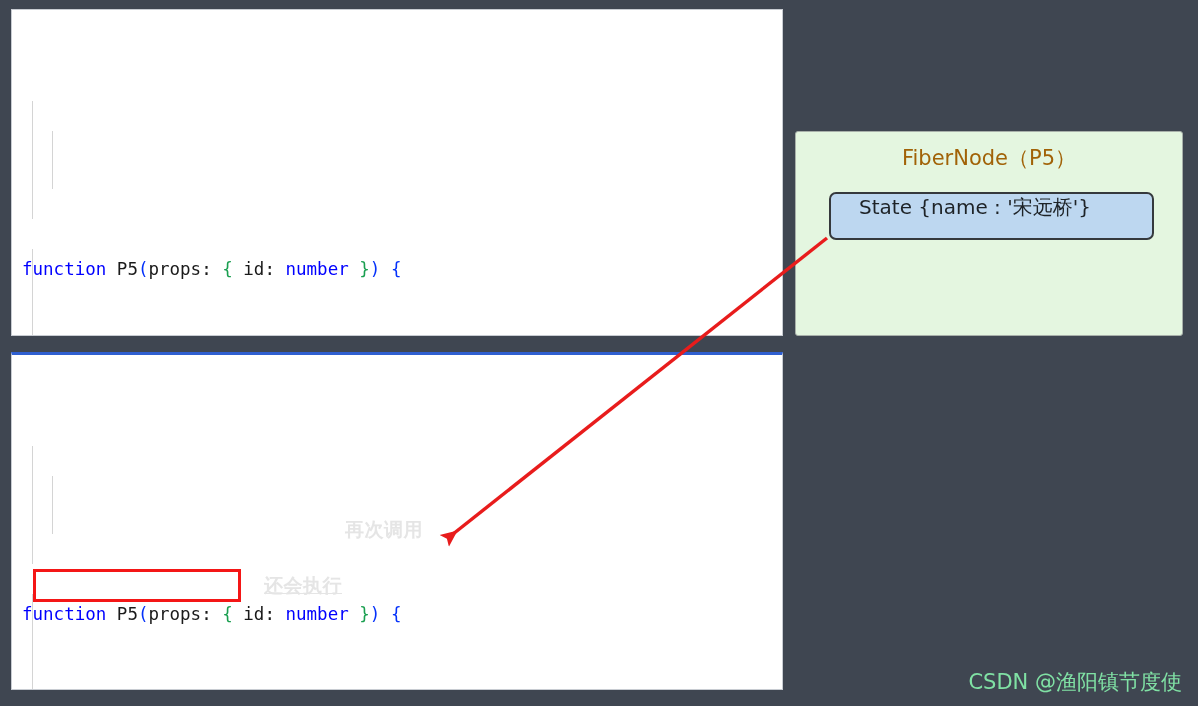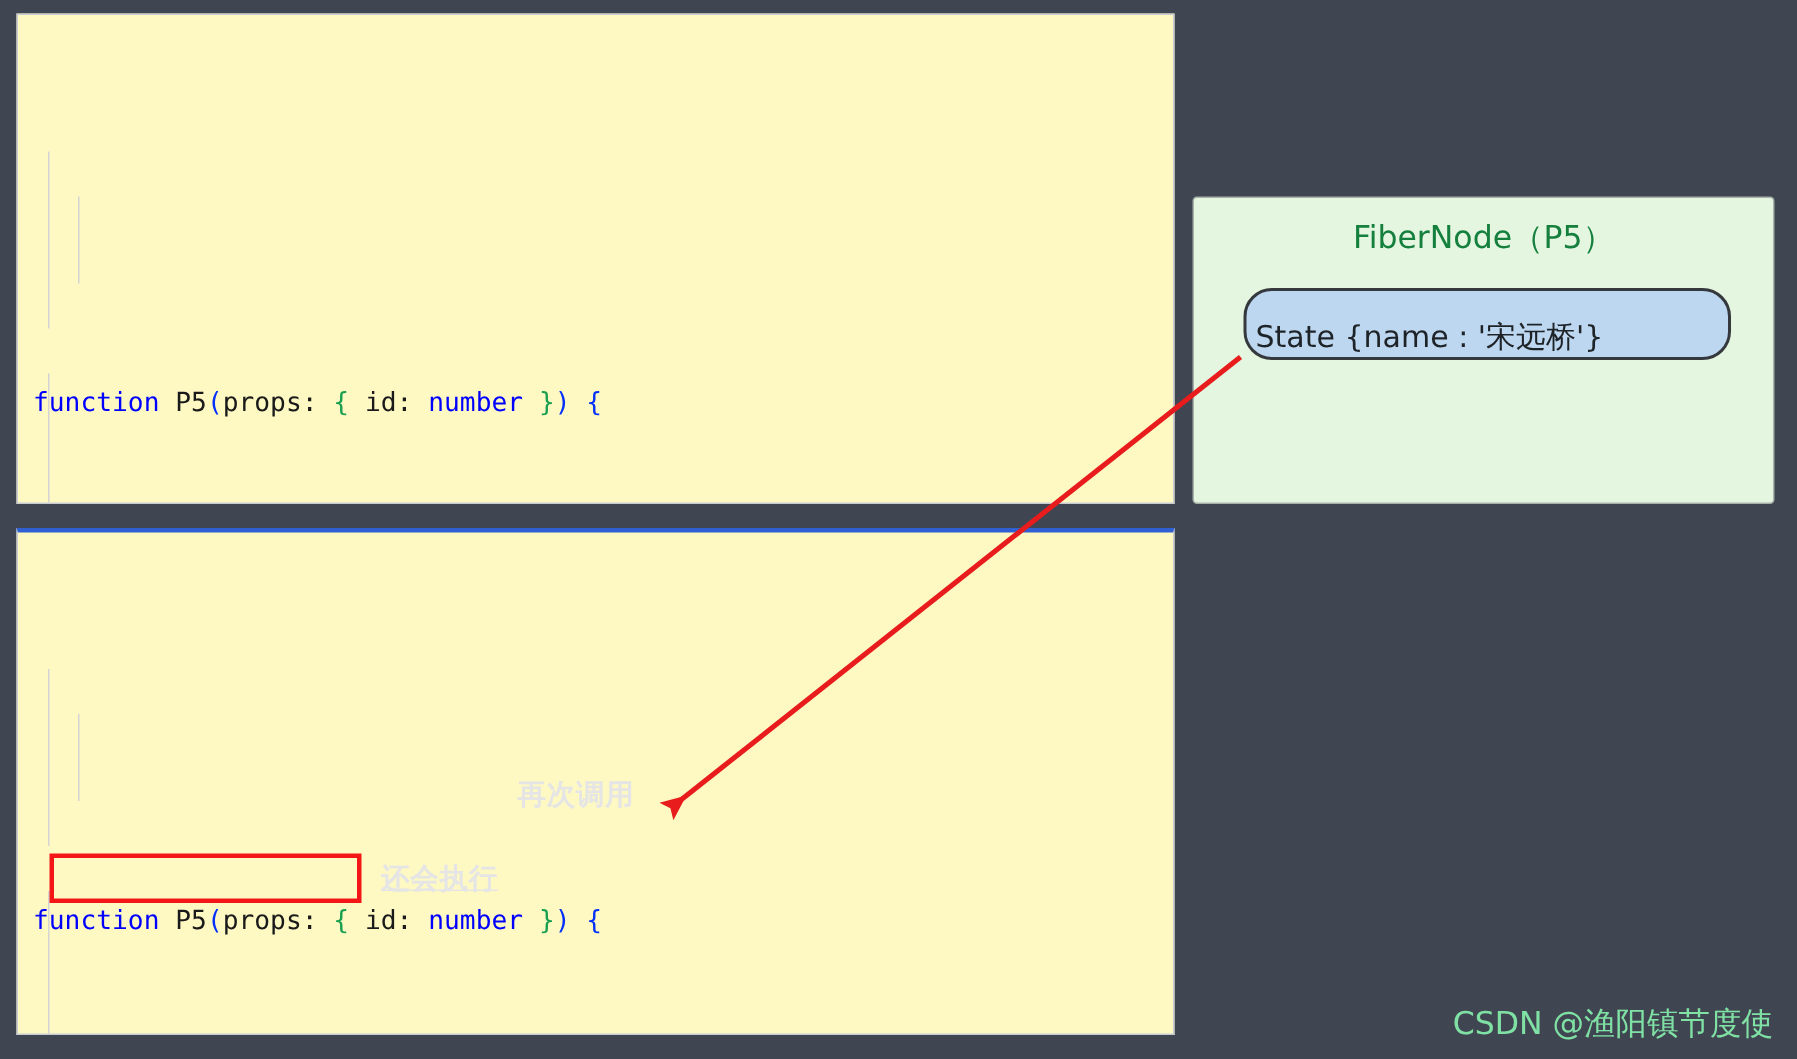--- a/index.html
+++ b/index.html
@@ -10,21 +10,21 @@
     width: 1198px; height: 706px;
     background: #3f4651;
     font-family: "DejaVu Sans", "Liberation Sans", sans-serif;
     overflow: hidden;
     position: relative;
   }
 
   
   .code-panel {
     position: absolute;
-    background: #fef9c3;
+    background: #ffffff;
     font-family: "DejaVu Sans Mono", "Liberation Mono", monospace;
     font-size: 17.5px;
     line-height: 29.6px;
     color: #1a1a1a;
     overflow: hidden;
     white-space: pre;
   }
   #code-panel-top {
     left: 11px; top: 9px; width: 772px; height: 327px;
     border: 1px solid #c8ccd2;
@@ -66,21 +66,21 @@
   .annot {
     position: absolute;
     color: #e5e5e5;
     font-family: "DejaVu Sans", "Liberation Sans", sans-serif;
     font-size: 19px;
     font-weight: bold;
     letter-spacing: 0.5px;
     white-space: nowrap;
   }
   #annot-again  { left: 345px; top: 517px; }
-  #annot-still  { left: 254px; top: 573px; text-decoration: underline; }
+  #annot-still  { left: 264px; top: 573px; text-decoration: underline; }
 
   
   #arrow-svg {
     position: absolute;
     left: 0; top: 0;
     width: 1198px; height: 706px;
     pointer-events: none;
   }
 
   
@@ -89,33 +89,33 @@
     left: 795px; top: 131px;
     width: 388px; height: 205px;
     background: #e4f6e0;
     border: 1px solid #a8b0aa;
     border-radius: 3px;
   }
   #fiber-title {
     text-align: center;
     margin-top: 12px;
     font-size: 21px;
-    color: #15803d;
+    color: #a16207;
     font-family: "DejaVu Sans", "Liberation Sans", sans-serif;
   }
   #state-box {
     position: absolute;
     left: 33px; top: 60px;
     width: 325px; height: 48px;
     background: #bdd7f0;
     border: 2.5px solid #35393d;
-    border-radius: 19px;
+    border-radius: 7px;
     display: flex;
-    align-items: flex-end;
-    padding-left: 6px;
+    align-items: flex-start;
+    padding-left: 28px;
     font-size: 20px;
     color: #1e2327;
   }
 
   
   #watermark {
     position: absolute;
     right: 16px; bottom: 10px;
     color: #86efac;
     font-size: 21px;

